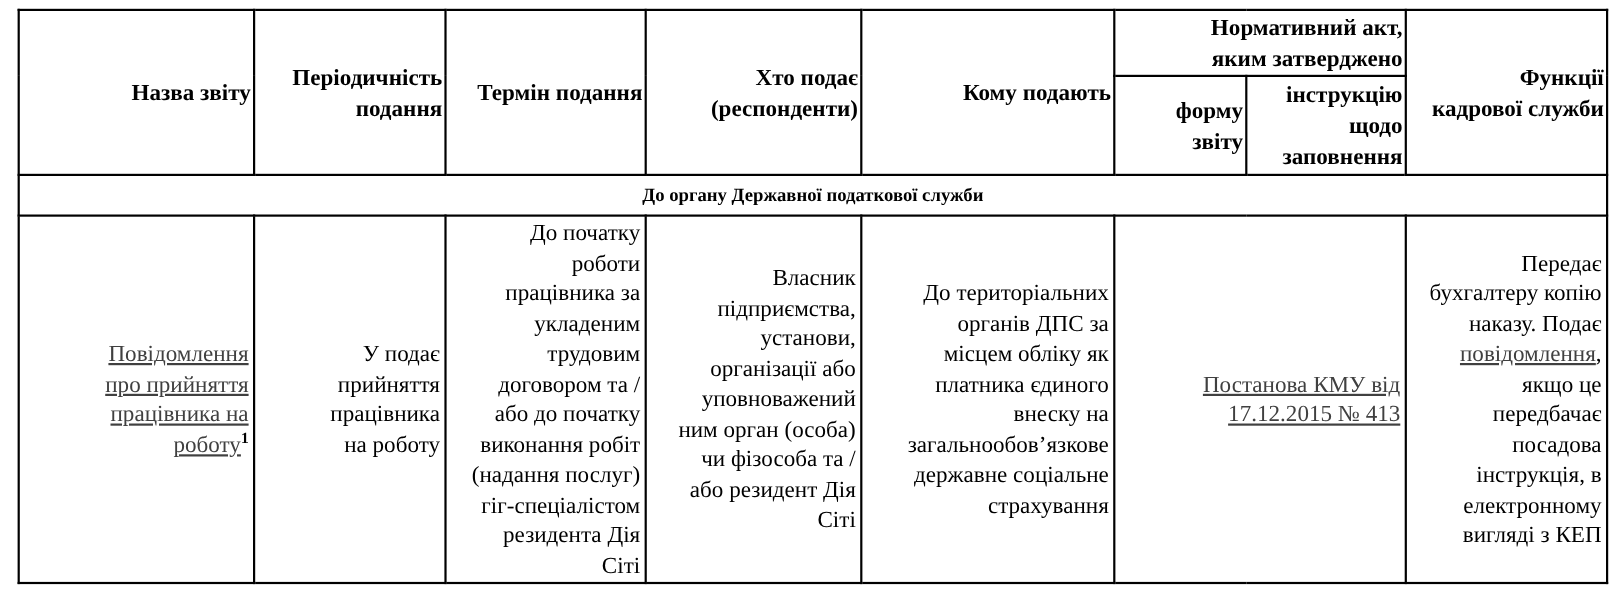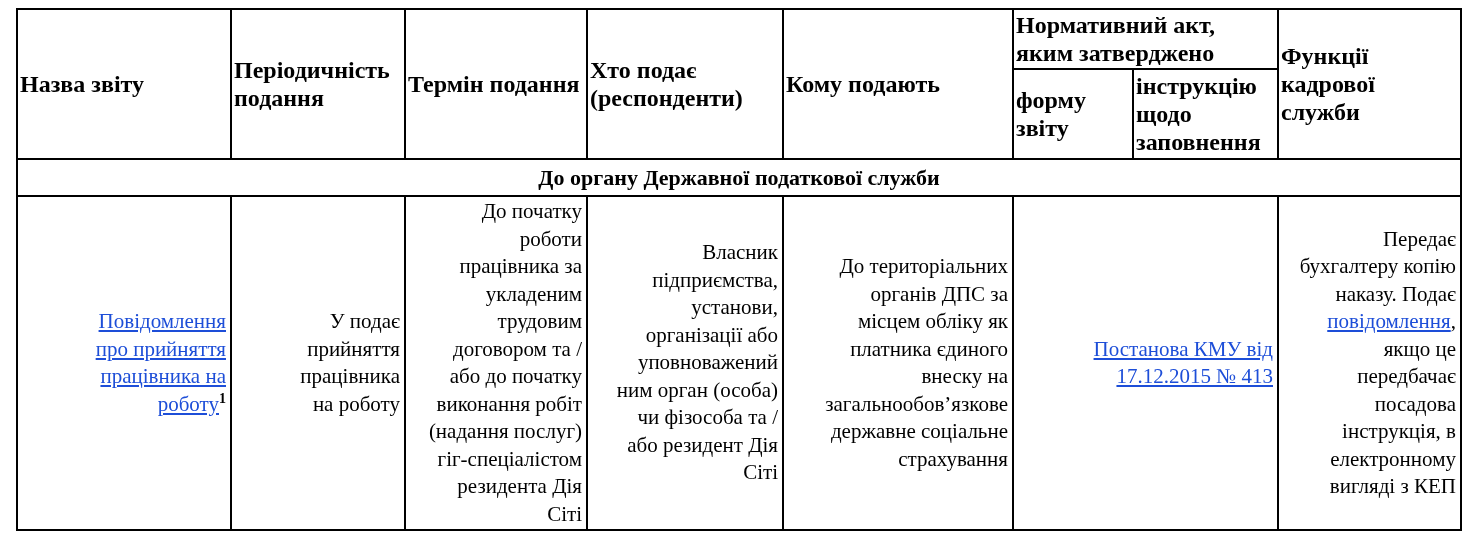--- a/index.html
+++ b/index.html
@@ -19,50 +19,50 @@
     width: 1444px;
     border-collapse: collapse;
     table-layout: fixed;
   }
   th, td {
     border: 2px solid #000000;
     box-sizing: border-box;
     overflow: hidden;
   }
   th {
-    font-size: 24px;
+    font-size: 21px;
     line-height: 28px;
     font-weight: bold;
-    text-align: left;
+    text-align: right;
     vertical-align: middle;
     white-space: pre-line;
     padding: 1px 2px;
   }
   td.body-cell {
     font-size: 21px;
     line-height: 27.5px;
     text-align: right;
     vertical-align: middle;
     white-space: pre-line;
     padding: 1px 4px;
   }
   td.section-cell {
-    font-size: 22px;
+    font-size: 17px;
     line-height: 26px;
     font-weight: bold;
     text-align: center;
     vertical-align: middle;
     padding: 2px;
   }
   tr.r-group   { height: 57px; }
   tr.r-sub     { height: 90px; }
   tr.r-section { height: 37px; }
   tr.r-data    { height: 334px; }
   a.lnk {
-    color: #1d4ed8;
+    color: #404040;
     text-decoration: underline;
     cursor: pointer;
   }
   sup.fn {
     color: #000000;
     font-weight: bold;
     font-size: 14px;
     line-height: 0;
     vertical-align: super;
     text-decoration: none;

